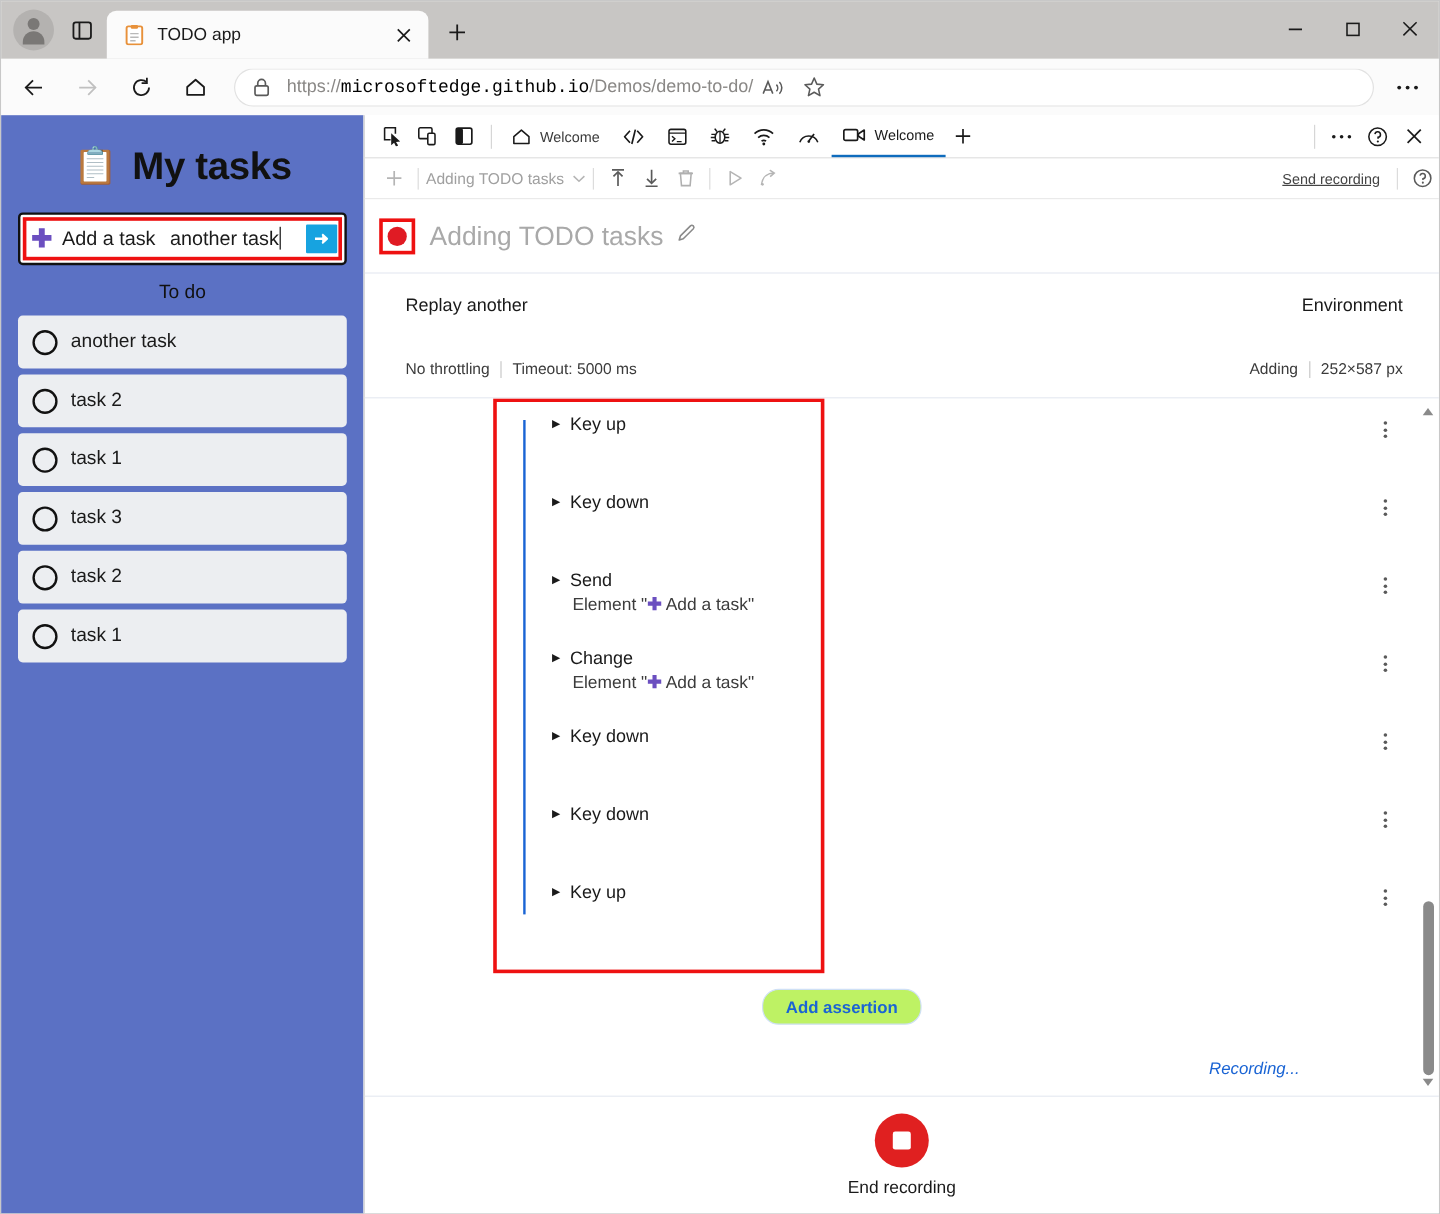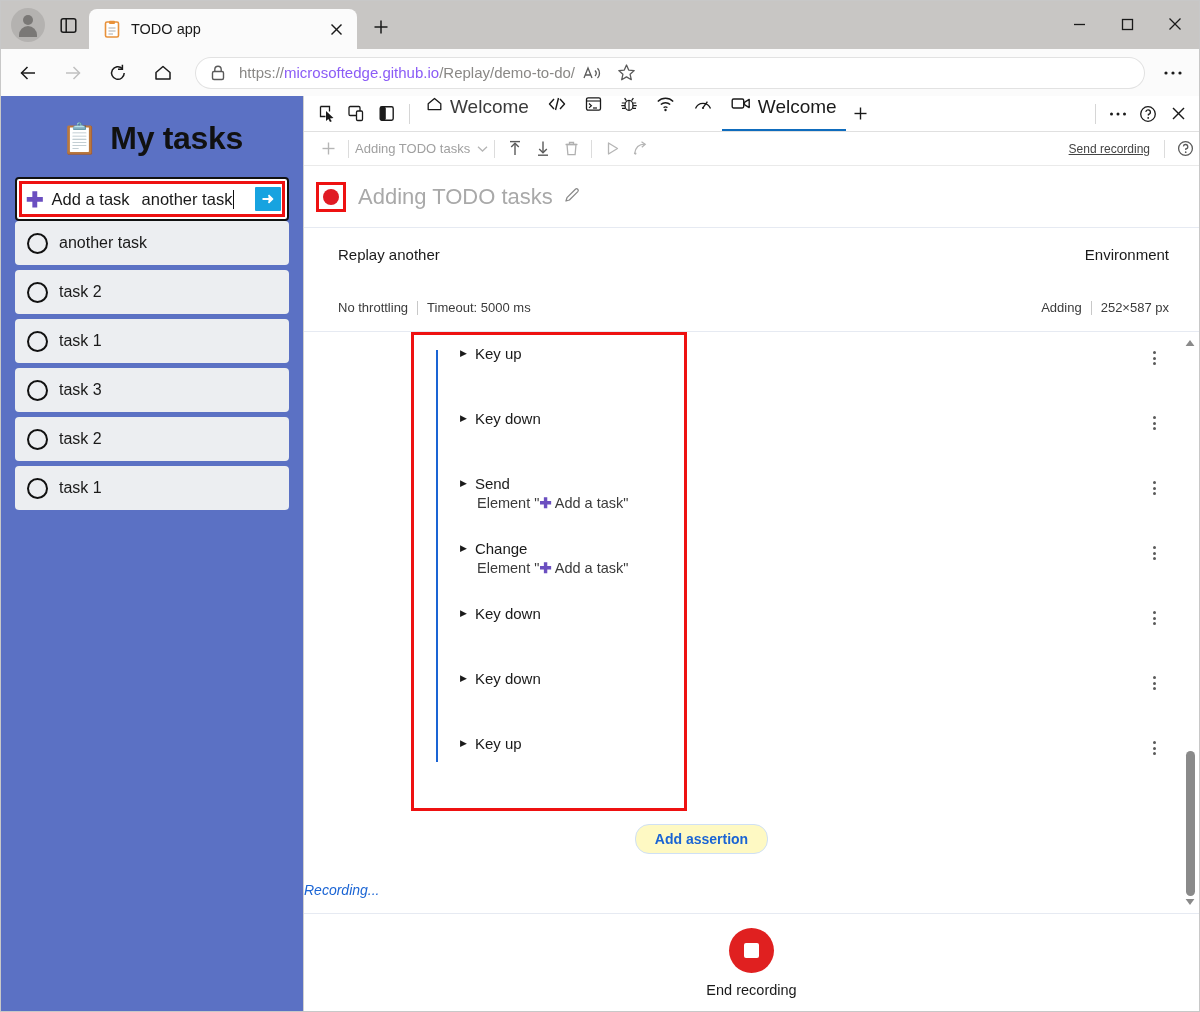--- a/index.html
+++ b/index.html
@@ -78,21 +78,21 @@
     border-radius: 5px;
   }
   .omnibox {
     flex: 1; height: 32px; margin: 0 8px 0 14px;
     background: #ffffff; border-radius: 16px;
     display: flex; align-items: center; padding: 0 6px 0 14px;
     box-shadow: 0 0 0 1px #e2e2e2 inset;
   }
   .lock-ico { width: 18px; height: 18px; margin-right: 12px; flex: none; }
   .url { font-size: 15px; color: #8a8886; white-space: nowrap; }
-  .url b { color: #8b5cf6; font-weight: 400; }
+  .url b { color: #000000; font-weight: 400; font-family: Liberation Mono, monospace; }
   .omni-right { display: flex; align-items: center; }
   .omni-btn { width: 34px; height: 30px; display: flex; align-items: center; justify-content: center; }
   .settings-btn { width: 40px; height: 36px; display: flex; align-items: center; justify-content: center; margin-right: 6px; }
 
   
   .page {
     position: absolute; left: 0; top: 95px; width: 1198px; height: 915px;
     display: flex;
   }
 
@@ -155,22 +155,22 @@
     position: relative;
   }
   .dt-tabbar {
     height: 36px; display: flex; align-items: center;
     border-bottom: 1px solid #e0e0e0;
     padding-left: 8px;
   }
   .dt-ico { width: 30px; height: 30px; display: flex; align-items: center; justify-content: center; }
   .dt-sep { width: 1px; height: 20px; background: #d6d6d6; margin: 0 7px; }
   .dt-tab {
-    height: 35px; display: flex; gap: 7px;
-    padding: 0 9px; font-size: 19px; color: #3b3b3b;
+    height: 35px; display: flex; align-items: center; gap: 7px;
+    padding: 0 9px; font-size: 12px; color: #3b3b3b;
   }
   .dt-tab.active { color: #1a1a1a; border-bottom: 2px solid #0f6cbd; }
   .dt-tabbar-right { margin-left: auto; display: flex; align-items: center; padding-right: 6px; }
 
   .dt-toolbar2 {
     height: 34px; display: flex; align-items: center;
     border-bottom: 1px solid #eaeaea; padding-left: 10px;
   }
   .rec-name-sel { font-size: 13px; color: #a0a0a0; display: flex; align-items: center; gap: 7px; }
   .t2ico { width: 28px; height: 26px; display: flex; align-items: center; justify-content: center; }
@@ -230,24 +230,24 @@
     position: absolute; right: 34px; top: 2px; width: 22px; height: 22px;
     display: flex; align-items: center; justify-content: center;
   }
   .kebab { display: flex; flex-direction: column; gap: 2.5px; align-items: center; }
   .kebab i { width: 3px; height: 3px; border-radius: 50%; background: #5a5a5a; display: block; }
 
   .assert-wrap { text-align: center; padding-top: 24px; padding-right: 100px; }
   .assert-btn {
     display: inline-block; border: 1px solid #cfe0f5; border-radius: 14px;
     padding: 6px 19px; font-size: 14px; color: #1a64d4; font-weight: bold;
-    background: #fef9c3;
+    background: #bef264;
   }
   .recording-note {
-    text-align: left; padding-top: 28px; padding-right: 64px;
+    text-align: right; padding-top: 28px; padding-right: 116px;
     font-size: 14px; color: #1a64d4; font-style: italic;
   }
 
   .vscroll {
     position: absolute; right: 2px; top: 4px; width: 14px; bottom: 4px;
   }
   .vscroll .arrow { width: 14px; height: 14px; display: flex; align-items: center; justify-content: center; }
   .vscroll .arrow.down { position: absolute; bottom: 0; }
   .vscroll .thumb {
     position: absolute; left: 3px; width: 9px; top: 415px; height: 145px;
@@ -349,21 +349,21 @@
       <svg width="20" height="20" viewBox="0 0 20 20">
         <path d="M3 9.5 L10 3.5 L17 9.5 L17 16 L3 16 Z" fill="none" stroke="#1a1a1a" stroke-width="1.5" stroke-linejoin="round"></path>
       </svg>
     </div>
 
     <div class="omnibox">
       <svg class="lock-ico" viewBox="0 0 18 18">
         <rect x="3.5" y="7.5" width="11" height="8" rx="1.5" fill="none" stroke="#5a5a5a" stroke-width="1.4"></rect>
         <path d="M5.8 7.5 V5.4 a3.2 3.2 0 0 1 6.4 0 V7.5" fill="none" stroke="#5a5a5a" stroke-width="1.4"></path>
       </svg>
-      <span class="url"><span>https://</span><b>microsoftedge.github.io</b><span>/Replay/demo-to-do/</span></span>
+      <span class="url"><span>https://</span><b>microsoftedge.github.io</b><span>/Demos/demo-to-do/</span></span>
       <span class="omni-right">
         <span class="omni-btn">
           <svg width="21" height="18" viewBox="0 0 21 18">
             <path d="M2 14 L6 4 L10 14 M3.4 11 H8.6" fill="none" stroke="#5a5a5a" stroke-width="1.3"></path>
             <path d="M13 6.5 a4 4 0 0 1 0 5.5" fill="none" stroke="#5a5a5a" stroke-width="1.3"></path>
             <path d="M15.5 4.3 a7 7 0 0 1 0 9.8" fill="none" stroke="#5a5a5a" stroke-width="1.3"></path>
           </svg>
         </span>
         <span class="omni-btn">
           <svg width="19" height="19" viewBox="0 0 19 19">
@@ -398,20 +398,21 @@
           <span class="go-btn">
             <svg width="16" height="14" viewBox="0 0 16 14">
               <line x1="2.5" y1="7" x2="12" y2="7" stroke="#fff" stroke-width="2"></line>
               <polyline points="8.5,3.2 12.6,7 8.5,10.8" fill="#fff" stroke="#fff" stroke-width="1.6" stroke-linejoin="round"></polyline>
             </svg>
           </span>
         </div>
         <div class="addrow-hl"></div>
       </div>
 
+      <div class="todo-sub">To do</div>
 
       <div>
         <div class="task">
           <span class="task-circle"></span>
           <span class="task-label">another task</span>
         </div>
         <div class="task">
           <span class="task-circle"></span>
           <span class="task-label">task 2</span>
         </div>

